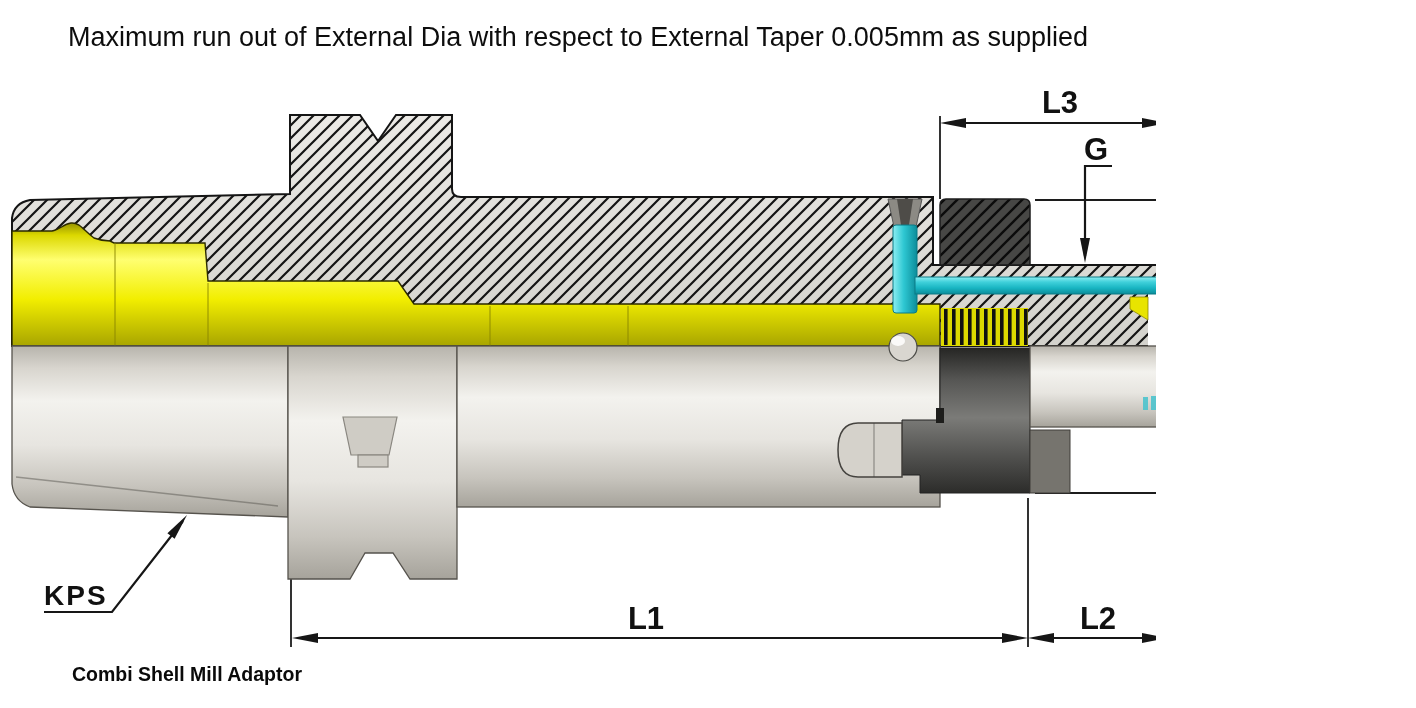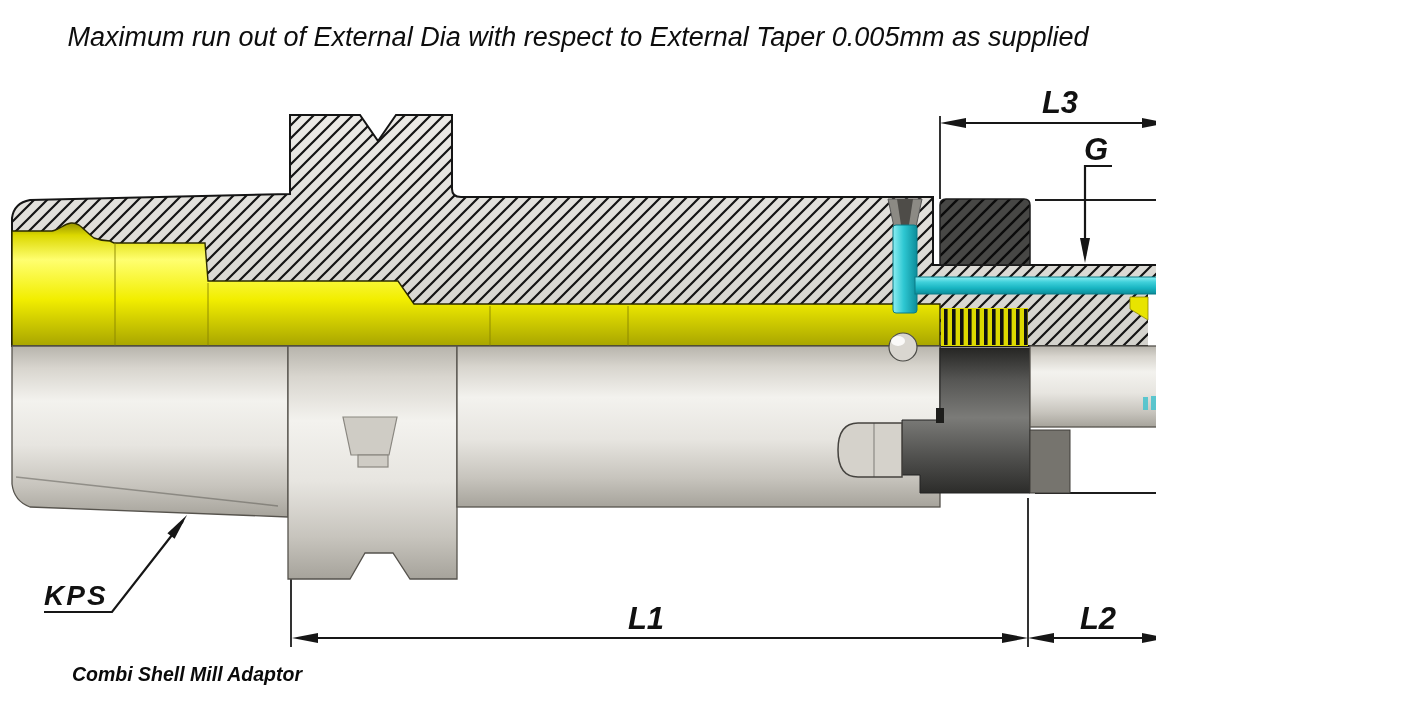--- a/index.html
+++ b/index.html
@@ -1,17 +1,17 @@
 <!DOCTYPE html>
 <html><head>
 <meta charset="utf-8">
 <style>
   html,body{margin:0;padding:0;background:#ffffff;}
   #canvas{position:relative;width:1156px;height:708px;background:#ffffff;overflow:hidden;
-          font-family:"Liberation Sans", sans-serif;font-style:italic;}
+          font-family:"Liberation Sans", sans-serif;}
   #title{position:absolute;left:0;right:0;top:22px;text-align:center;
          font-size:27px;color:#0d0d0d;letter-spacing:0px;}
   #caption{position:absolute;left:72px;top:663px;font-size:19.5px;font-weight:bold;color:#0a0a0a;}
   svg{position:absolute;left:0;top:0;}
   .dimlbl{font-family:"Liberation Sans",sans-serif;font-weight:bold;font-size:31px;fill:#111;}
   .kpslbl{font-family:"Liberation Sans",sans-serif;font-weight:bold;font-size:28px;fill:#111;letter-spacing:2px;}
 </style>
 </head>
 <body>
 

